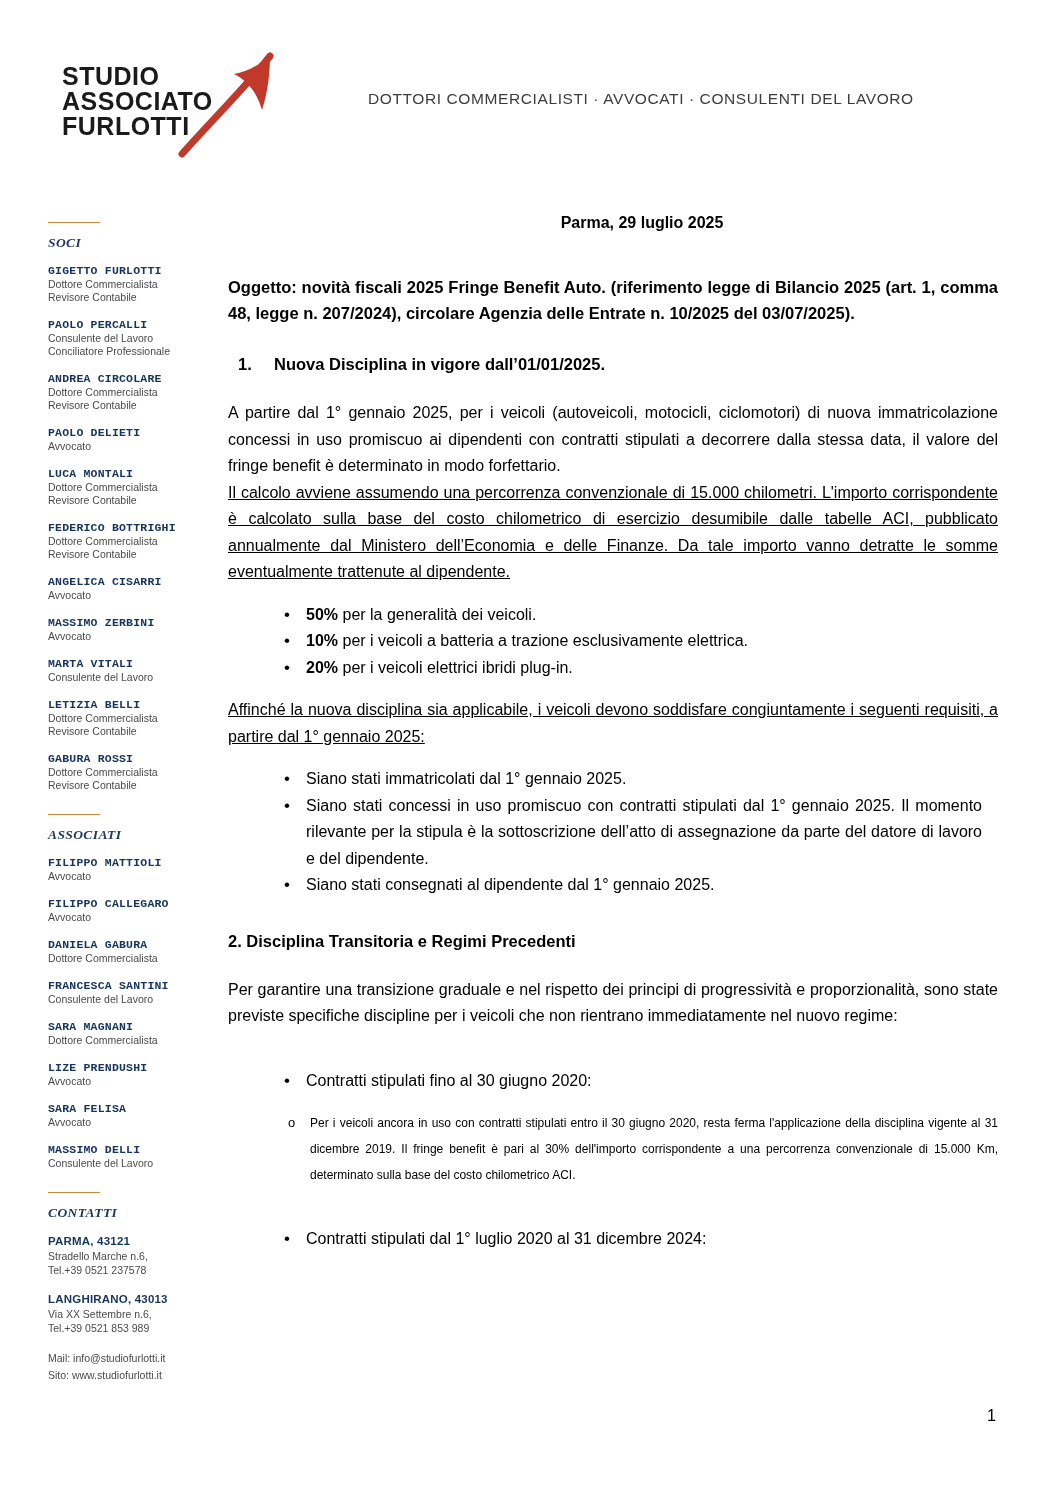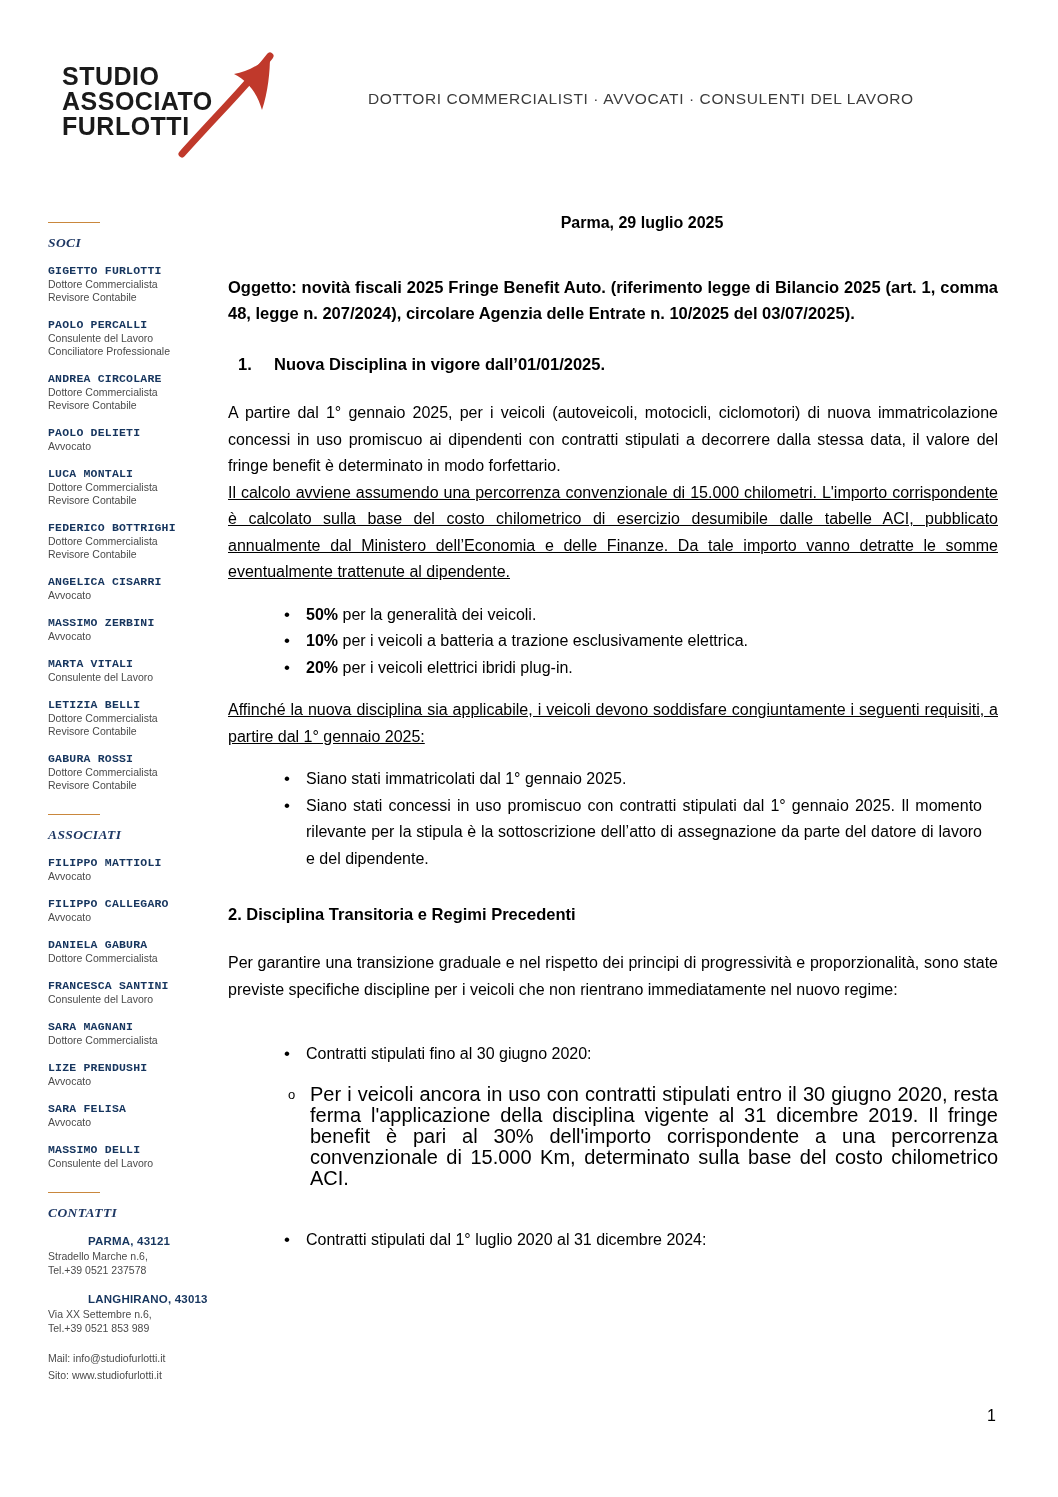--- a/index.html
+++ b/index.html
@@ -101,21 +101,20 @@
     line-height: 13px;
   }
   .contact-block { margin-bottom: 15px; }
   .contact-title {
     font-family: "Liberation Sans", sans-serif;
     font-weight: bold;
     font-size: 11.5px;
     color: #16355e;
     letter-spacing: 0.2px;
     line-height: 15px;
-    margin-left: 40px;
   }
   .contact-line {
     font-family: "Liberation Sans", sans-serif;
     font-size: 10.5px;
     color: #4a4a4a;
     line-height: 14px;
   }
   .contact-mail {
     font-family: "Liberation Sans", sans-serif;
     font-size: 10.5px;
@@ -186,22 +185,22 @@
     top: 0;
     font-size: 17px;
   }
   ul.sub {
     margin: 0;
     padding: 0 0 0 60px;
     list-style: none;
   }
   ul.sub > li {
     position: relative;
-    font-size: 20px;
-    line-height: 21px;
+    font-size: 12px;
+    line-height: 26px;
     padding-left: 22px;
     text-align: justify;
   }
   ul.sub > li::before {
     content: "o";
     position: absolute;
     left: 0;
     top: 0;
     font-size: 13px;
   }
@@ -361,20 +360,21 @@
         <li><span class="b">50%</span> per la generalità dei veicoli.</li>
         <li><span class="b">10%</span> per i veicoli a batteria a trazione esclusivamente elettrica.</li>
         <li><span class="b">20%</span> per i veicoli elettrici ibridi plug-in.</li>
       </ul>
 
     <p class="para tight">Affinché la nuova disciplina sia applicabile, i veicoli devono soddisfare congiuntamente i seguenti requisiti, a partire dal 1° gennaio 2025:</p>
 
     <ul class="bullets" id="req-list">
         <li>Siano stati immatricolati dal 1° gennaio 2025.</li>
         <li>Siano stati concessi in uso promiscuo con contratti stipulati dal 1° gennaio 2025. Il momento rilevante per la stipula è la sottoscrizione dell’atto di assegnazione da parte del datore di lavoro e del dipendente.</li>
+        <li>Siano stati consegnati al dipendente dal 1° gennaio 2025.</li>
       </ul>
 
     <div class="sec-title" style="margin-top:30px;">2. Disciplina Transitoria e Regimi Precedenti</div>
 
     <p class="para">Per garantire una transizione graduale e nel rispetto dei principi di progressività e proporzionalità, sono state previste specifiche discipline per i veicoli che non rientrano immediatamente nel nuovo regime:</p>
 
     <div class="gap-md"></div>
 
     <ul class="bullets">
       <li>Contratti stipulati fino al 30 giugno 2020:</li>

